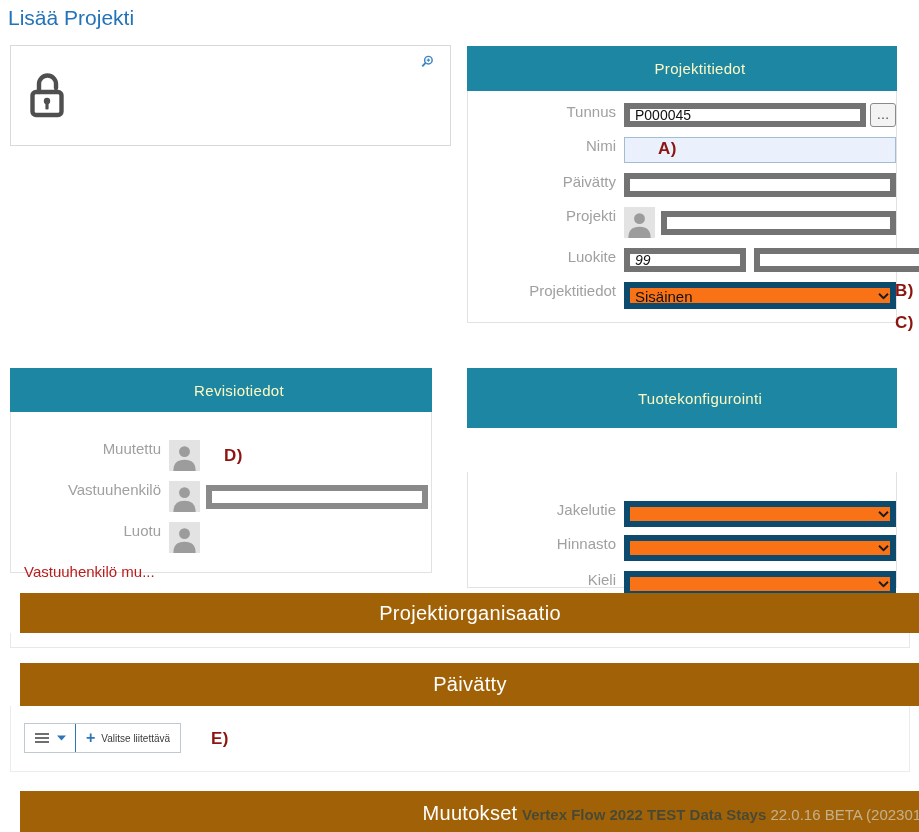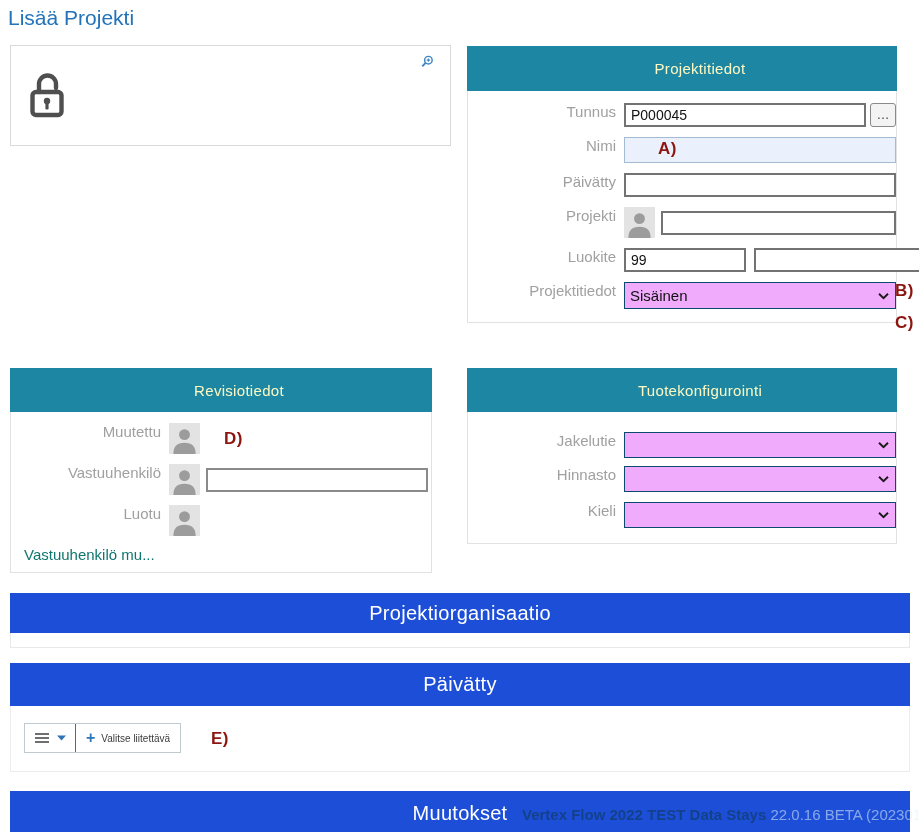--- a/index.html
+++ b/index.html
@@ -22,67 +22,67 @@
   .panel-header {
     height:45px; background:#1d87a3; color:#fef9c3; display:flex;
     align-items:center; justify-content:center; font-size:15px; font-weight:300; letter-spacing:.3px;padding-left:36px;
   }
   .panel-body { background:#fff; border:1px solid #e2e2e2; border-top:none; }
 
   .p-projekti { left:467px; top:46px; width:430px; }
   .p-projekti .panel-body { padding:12px 0 13px 0; }
   .p-revisio  { left:10px;  top:368px; width:422px; }
   .p-revisio .panel-header { height:44px; }
-  .p-revisio .panel-body { height:161px; padding-top:11px; }
+  .p-revisio .panel-body { height:161px; padding-top:28px; }
   .p-tuote    { left:467px; top:368px; width:430px; }
-  .p-tuote .panel-header { height:44px; }
-  .p-tuote .panel-body { height:132px; padding-top:20px; }
+  .p-tuote .panel-header { height:60px; }
+  .p-tuote .panel-body { height:116px; padding-top:29px;margin-top:44px; }
 
   .frow { display:flex; margin-bottom:10px; }
   .frow:last-child { margin-bottom:0; }
   .flabel { flex:0 0 156px; text-align:right; padding-right:8px; color:#a0a0a0; font-size:15px; white-space:nowrap; }
   .p-revisio .flabel { flex:0 0 158px; }
   .fctrl { flex:1; display:flex; align-items:center; position:relative; }
 
   input.txt {
-    height:24px; border:2px solid #737373; font-size:14px; padding:0 5px; width:100%;
+    height:24px; border:6px solid #737373; font-size:14px; padding:0 5px; width:100%;
     font-family:"Liberation Sans","DejaVu Sans",sans-serif; color:#111; outline:none;
   }
   input.txt.grow { flex:1; width:auto; }
   .btn-dots {
     flex:0 0 26px; width:26px; height:24px; margin-left:4px; border:1px solid #8a8a8a; border-radius:3px;
     background:#f3f3f3; color:#444; font-size:13px; line-height:10px; cursor:pointer;
   }
   .nimi-wrap { flex:1; position:relative; height:26px; }
   input.nimi { height:26px; background:#eaf1fc; border:1px solid #a3bbd3; }
   .avatar { flex:0 0 31px; width:31px; height:31px; margin-right:6px; }
   .avatar svg { display:block; }
-  .lk1 { flex:0 0 122px; width:122px; }
+  .lk1 { flex:0 0 122px; width:122px;font-style:italic; }
   .lk2 { margin-left:8px; }
 
   .selwrap { flex:1; position:relative; }
   select.sel {
-    width:100%; height:27px; border:1px solid #0c4a6e; background:#f0abfc; font-size:15px; color:#111;
+    width:100%; height:27px; border:6px solid #0c4a6e; background:#f97316; font-size:15px; color:#111;
     padding:0 22px 0 5px; appearance:none; -webkit-appearance:none; border-radius:0; outline:none;
     font-family:"Liberation Sans","DejaVu Sans",sans-serif;
   }
   .selwrap .chev { position:absolute; right:7px; top:50%; transform:translateY(-46%); pointer-events:none; line-height:0; }
   .p-tuote select.sel { height:26px; }
 
   .ann { color:#8c1510; font-weight:700; font-size:17px; letter-spacing:.5px; white-space:nowrap; }
   .ann-a { position:absolute; left:34px; top:2px; }
   .ann-b { left:895px; top:281px; }
   .ann-c { left:895px; top:313px; }
   .ann-d { margin-left:18px; }
 
-  .mu-label { margin:10px 0 0 13px; color:#0f766e; font-size:15px; }
+  .mu-label { margin:10px 0 0 13px; color:#b91c1c; font-size:15px; }
 
   
   .section-bar {
-    position:absolute; left:10px; width:900px; height:40px; background:#1d4ed8; color:#fff;
+    position:absolute; left:20px; width:900px; height:40px; background:#a16207; color:#fff;
     display:flex; align-items:center; justify-content:center; font-size:20px; font-weight:300; letter-spacing:.3px;
   }
   .bar-org  { top:593px; }
   .strip-org { position:absolute; left:10px; top:633px; width:900px; height:15px; background:#fff;
                border:1px solid #e8e8e8; border-top:none; }
   .bar-liity { top:663px; height:43px; }
   .area-liity { position:absolute; left:10px; top:706px; width:900px; height:66px; background:#fff;
                 border:1px solid #ececec; border-top:none; }
   .bar-muut { top:791px; height:45px; }
 

